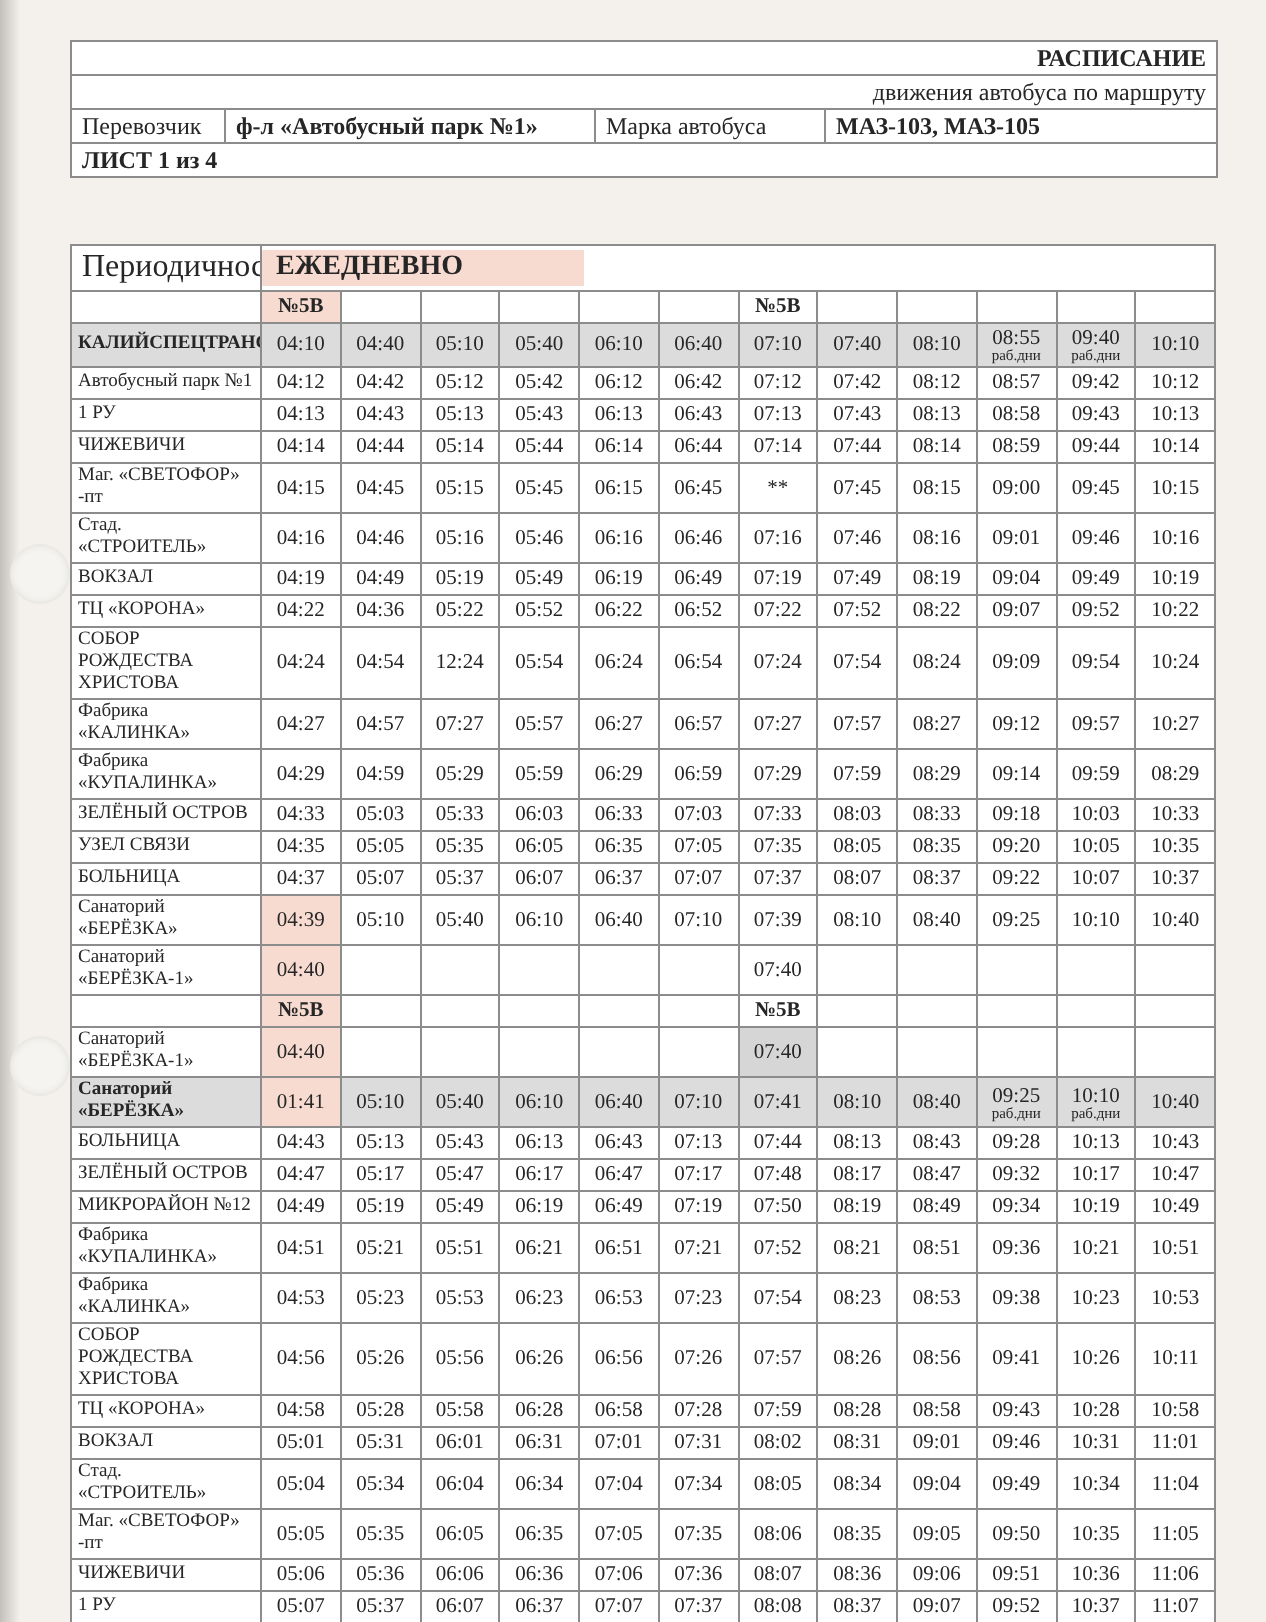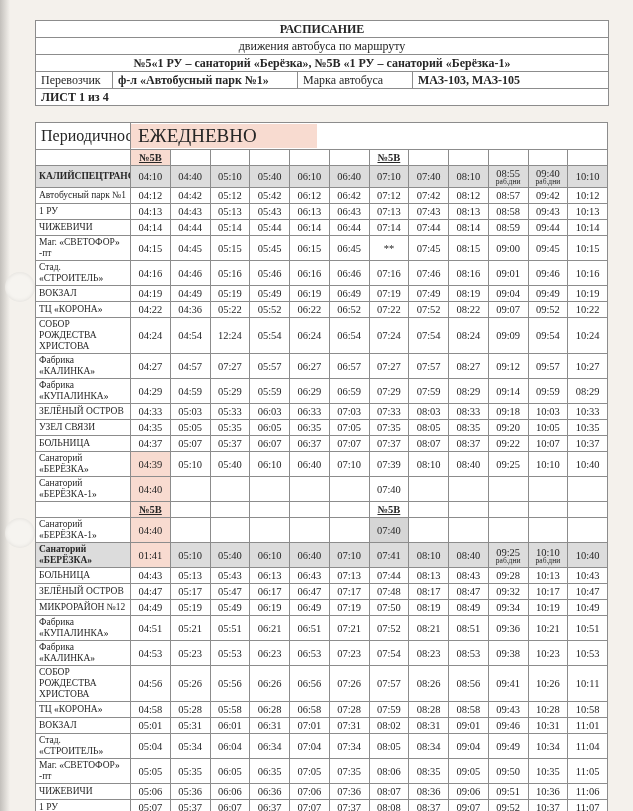--- a/index.html
+++ b/index.html
@@ -24,38 +24,38 @@
   }
   .hole.h1{left:5px;top:272px;}
   .hole.h2{left:5px;top:518px;}
 
   table{border-collapse:collapse;table-layout:fixed;background:#fff;}
   td{border:1px solid #8c8c8c;vertical-align:middle;overflow:hidden;}
 
   
   #tableA{position:absolute;left:35px;top:20px;width:573px;}
   #tableA td{padding:1px 5px;font-size:12px;line-height:14px;}
-  .c{text-align:center;}
+  .c{text-align:right;}
   .b{font-weight:bold;}
   .title-cell{font-size:13px;}
   .route-cell{font-size:12.5px;}
 
   
   #tableB{position:absolute;left:35px;top:122px;width:573px;}
   #tableB td.stop{
     font-size:9.5px;line-height:11px;padding:1px 3px;text-align:left;
     white-space:normal;
   }
   #tableB td.time{
     text-align:center;font-size:10.5px;line-height:13px;padding:1px 0;
   }
-  #tableB td.badge{font-weight:bold;text-decoration:underline;}
+  #tableB td.badge{font-weight:bold;}
   #tableB .sub{font-size:7.5px;line-height:8px;margin-top:-2px;}
   #tableB td.periodicity-label{font-size:16px;padding:2px 5px;}
-  #tableB td.periodicity-value{font-size:19px;font-weight:normal;padding:1px 0;}
+  #tableB td.periodicity-value{font-size:14px;font-weight:bold;padding:1px 0;}
   .pink-band{display:inline-block;background:#f8dbd0;padding:1px 60px 1px 7px;}
   tr.shaded td{background:#dcdcdc;}
   #tableB td.pink{background:#f8dbd0;}
   #tableB td.gray{background:#d6d6d6;}
 </style>
 </head>
 <body>
 
 <div class="page">
   <div class="scan-shadow-left"></div>
@@ -70,23 +70,20 @@
         <col style="width:196px">
     </colgroup>
     <tbody>
         <tr>
       <td colspan="4" class="c b title-cell">РАСПИСАНИЕ</td>
     </tr>
     <tr>
       <td colspan="4" class="c">движения автобуса по маршруту</td>
     </tr>
     <tr>
-      <td colspan="4" class="c b route-cell">№5«1 РУ – санаторий «Берёзка», №5В «1 РУ – санаторий «Берёзка-1»</td>
-    </tr>
-    <tr>
       <td>Перевозчик</td>
       <td class="b">ф-л «Автобусный парк №1»</td>
       <td>Марка автобуса</td>
       <td class="b">МАЗ-103, МАЗ-105</td>
     </tr>
     <tr>
       <td colspan="4" class="b">ЛИСТ 1 из 4</td>
     </tr>
   </tbody>
     </table>

